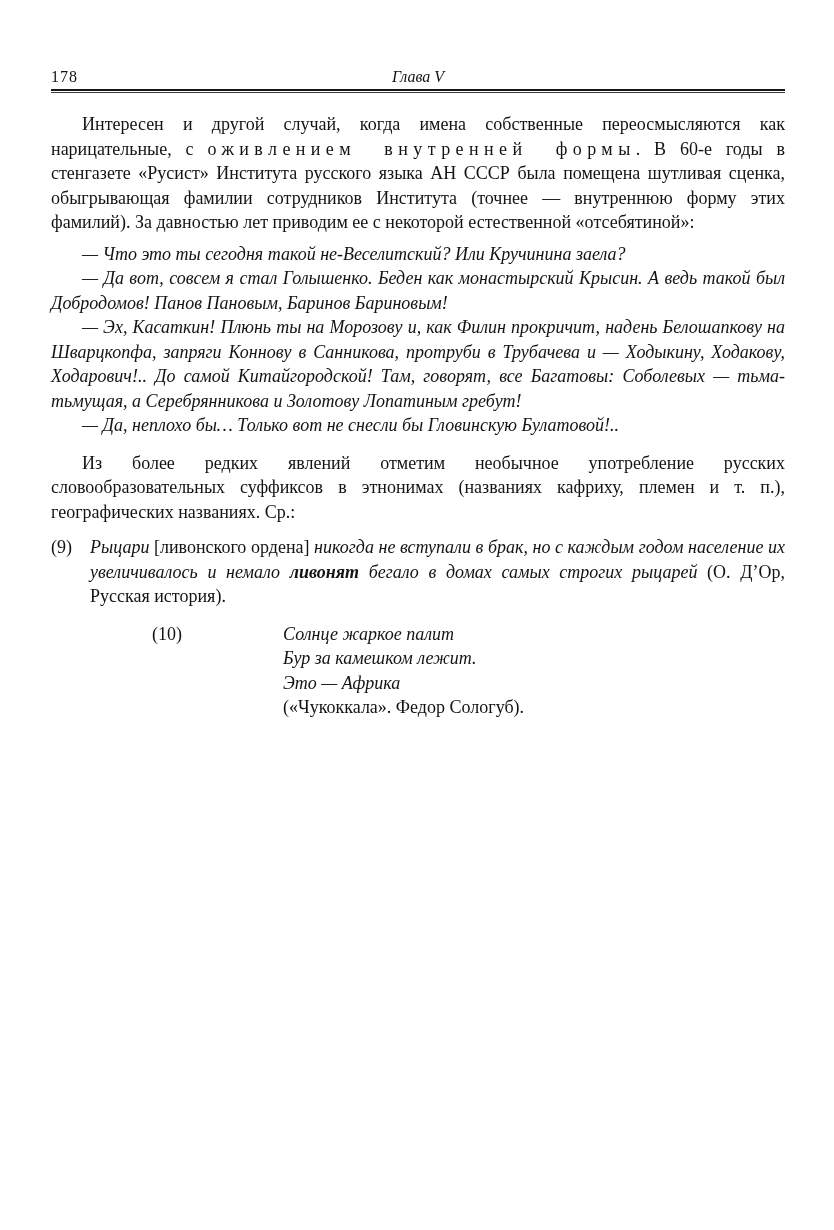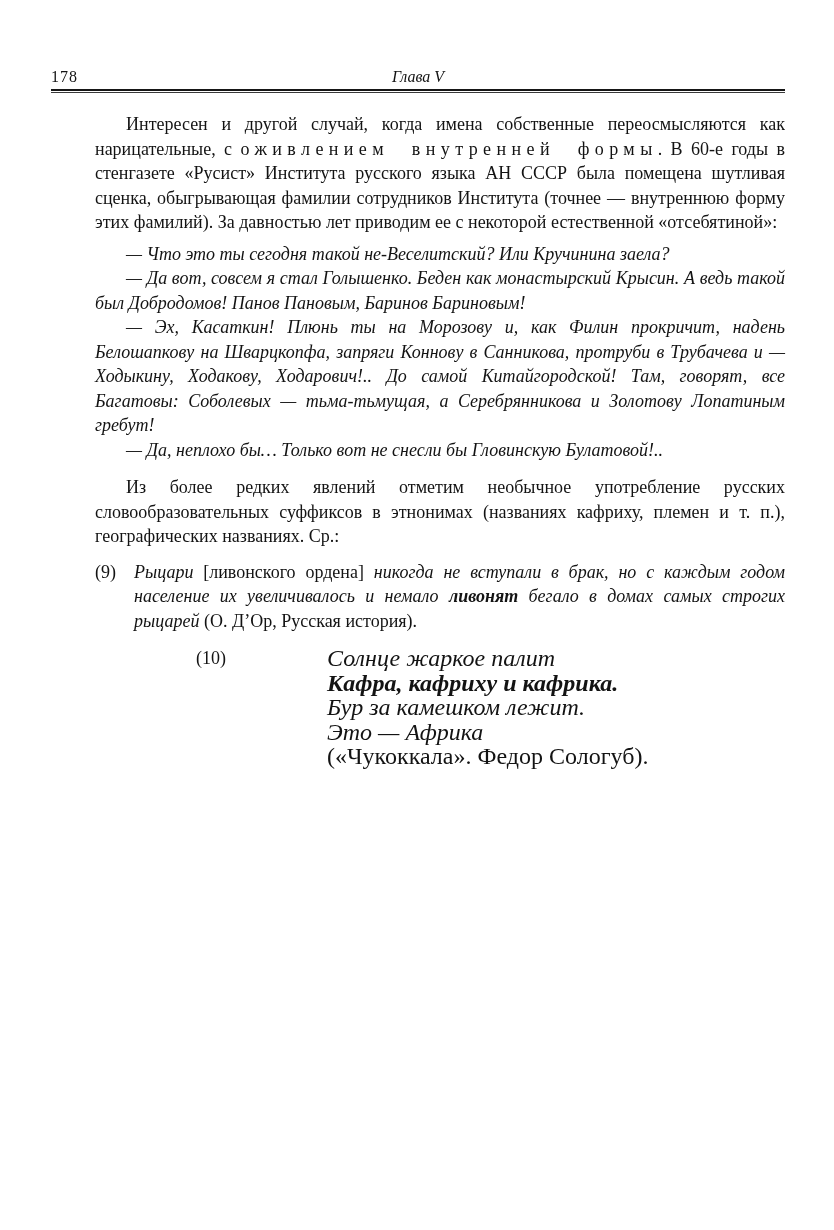--- a/index.html
+++ b/index.html
@@ -13,37 +13,37 @@
   }
   .page { padding: 62px 49px 0 51px; }
 
   
   .pagehead { position: relative; height: 24px; font-size: 16px; }
   .pagenum { position: absolute; left: 0; bottom: 0; letter-spacing: 1px; }
   .chapter { position: absolute; left: 0; right: 0; bottom: 0; text-align: center; font-style: italic; }
   .rule { margin-top: 3px; border-top: 2.6px solid #161616; border-bottom: 0.8px solid #3a3a3a; height: 4px; }
 
   
-  p.body, .ex { font-size: 18px; line-height: 24.5px; margin-left: 44px; }
+  p.body, .ex { font-size: 18px; line-height: 24.5px; }
   .just { text-align: justify; }
   .indent { text-indent: 31px; }
   .italic { font-style: italic; }
   .bold { font-weight: 700; }
   .spaced { letter-spacing: 0.30em; word-spacing: 0.50em; }
 
   .intro { margin-top: 19px; }
   .dialogue { margin-top: 7px; font-style: italic; }
   .para-rarer { margin-top: 13px; }
 
   .ex { display: flex; margin-top: 11px; }
   .ex .ex-label { flex: 0 0 39px; }
   .ex.ex10 { margin-top: 13px; }
   .ex.ex10 .ex-label { flex: 0 0 232px; text-align: center; }
   .ex-body { flex: 1 1 auto; }
-  .poem p { font-size: 24px; line-height: 24.5px; }
+  .poem p { font-size: 18px; line-height: 24.5px; }
 </style>
 </head>
 <body>
 
 <div class="page">
 
   <header class="pagehead">
     <span class="pagenum">178</span>
     <span class="chapter">Глава V</span>
   </header>
@@ -62,20 +62,19 @@
 
   <div class="ex ex9">
     <span class="ex-label">(9)</span>
     <div class="ex-body just"><span class="italic">Рыцари </span><span>[ливонского ордена] </span><span class="italic">никогда не вступали в брак, но с каждым годом население их увеличивалось и немало </span><span class="italic bold">ливонят</span><span class="italic"> бегало в домах самых строгих рыцарей </span><span>(О. Д’Ор, Русская история).</span></div>
   </div>
 
   <div class="ex ex10">
     <span class="ex-label">(10)</span>
     <div class="poem">
       <p class="italic">Солнце жаркое палит</p>
-      <p class="italic bold">Кафра, кафриху и кафрика.</p>
       <p class="italic">Бур за камешком лежит.</p>
       <p class="italic">Это — Африка</p>
       <p>(«Чукоккала». Федор Сологуб).</p>
     </div>
   </div>
 
 </div>
 
 </body></html>

